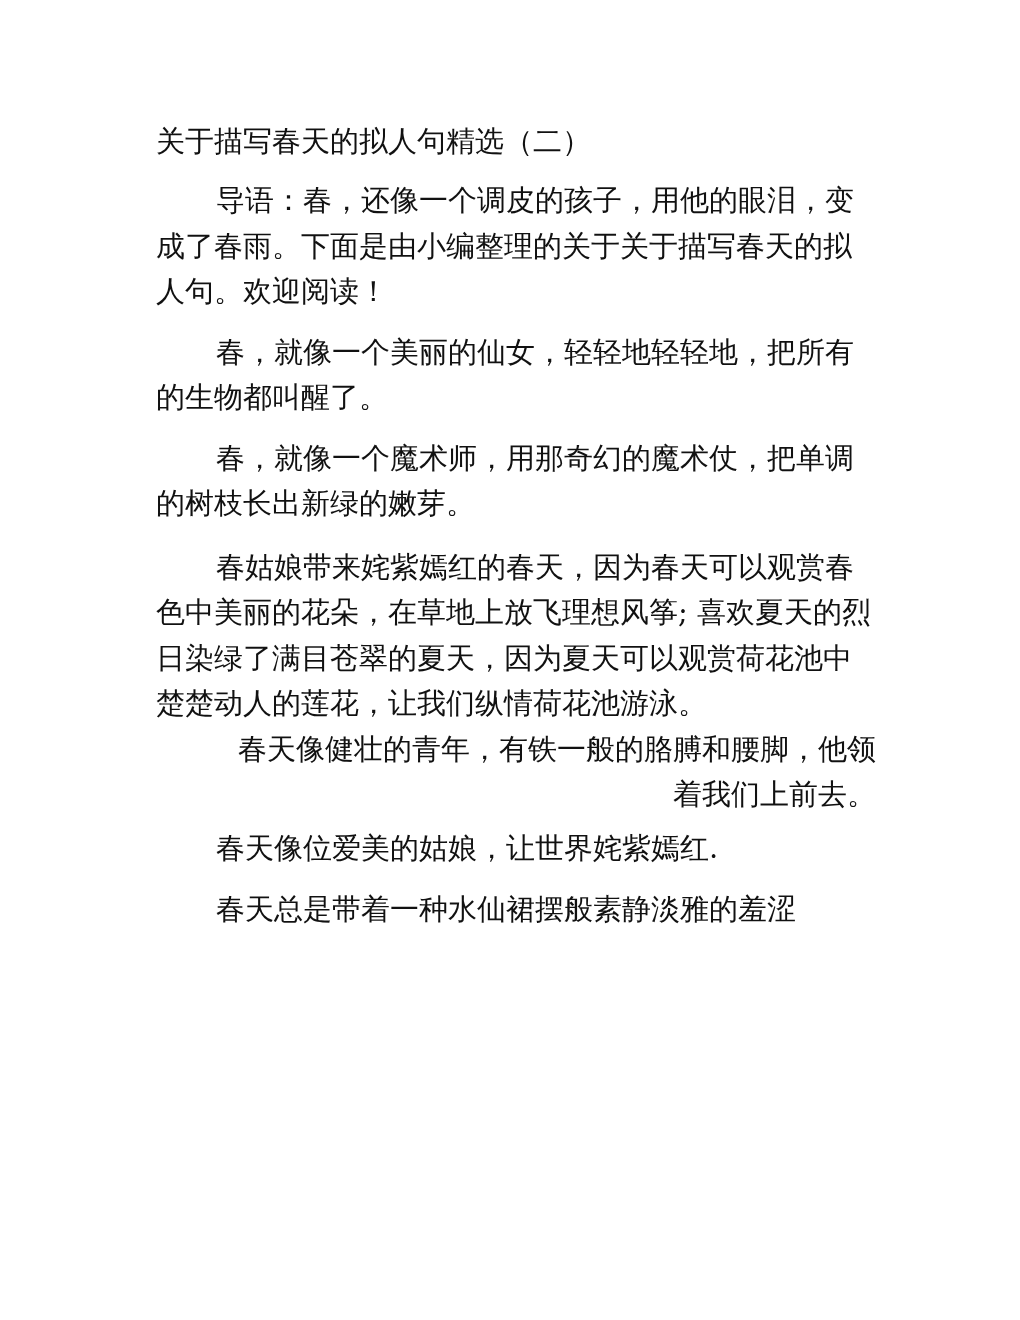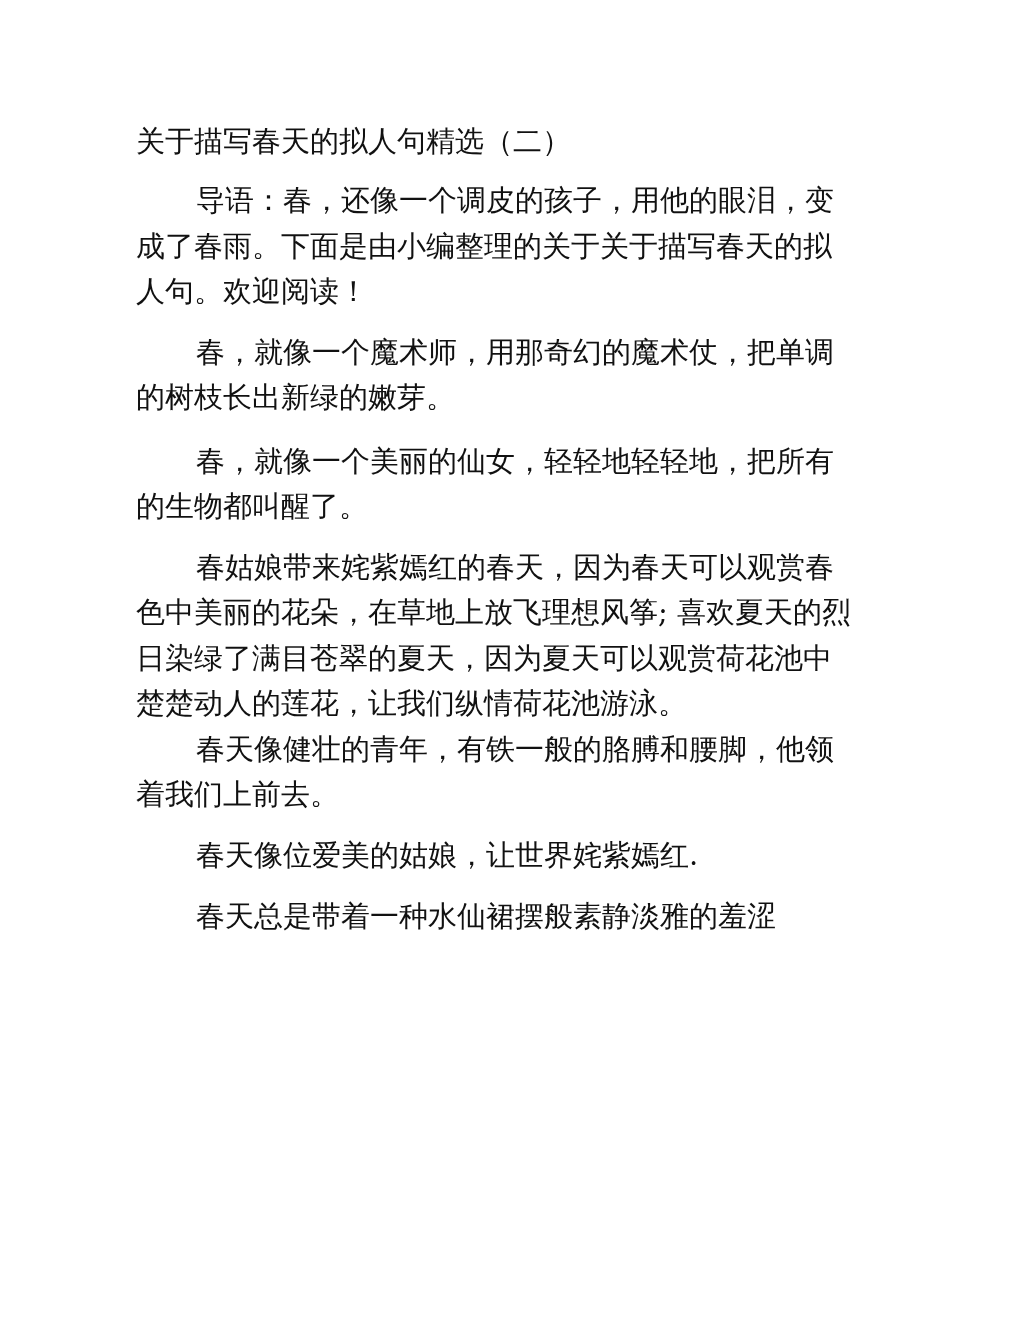--- a/index.html
+++ b/index.html
@@ -1,37 +1,37 @@
 <!DOCTYPE html>
 <html><head>
 <meta charset="utf-8">
 <style>
   html, body { margin: 0; padding: 0; background: #ffffff; }
   body { width: 1020px; height: 1320px; position: relative; overflow: hidden; }
   .page {
-    position: absolute; left: 136px; top: 118px; width: 720px;
+    position: absolute; left: 156px; top: 118px; width: 720px;
     font-family: "DejaVu Serif", "Liberation Serif", serif;
     color: #111111; font-size: 29px;
   }
   .title { height: 46px; line-height: 46px; margin: 0 0 14px 0; white-space: nowrap; }
   .para { margin: 0; line-height: 45.5px; text-indent: 60px; }
   .p1 { margin-bottom: 15px; }
   .p2 { margin-bottom: 15px; }
   .p3 { margin-bottom: 18px; }
   .p4 { margin-bottom: 0; }
-  .p5 { margin-bottom: 15px; }
+  .p5 { margin-bottom: 8px; text-align: right; }
   .p6 { margin-bottom: 16px; }
   .p7 { margin-bottom: 15px; }
   .p8 { margin-bottom: 16px; }
 </style>
 </head>
 <body>
 
 <div class="page">
   <div class="title">关于描写春天的拟人句精选（二）</div>
   <p class="para p1">导语：春，还像一个调皮的孩子，用他的眼泪，变成了春雨。下面是由小编整理的关于关于描写春天的拟人句。欢迎阅读！</p>
+  <p class="para p2">春，就像一个美丽的仙女，轻轻地轻轻地，把所有的生物都叫醒了。</p>
   <p class="para p3">春，就像一个魔术师，用那奇幻的魔术仗，把单调的树枝长出新绿的嫩芽。</p>
-  <p class="para p2">春，就像一个美丽的仙女，轻轻地轻轻地，把所有的生物都叫醒了。</p>
   <p class="para p4">春姑娘带来姹紫嫣红的春天，因为春天可以观赏春色中美丽的花朵，在草地上放飞理想风筝; 喜欢夏天的烈日染绿了满目苍翠的夏天，因为夏天可以观赏荷花池中楚楚动人的莲花，让我们纵情荷花池游泳。</p>
   <p class="para p5">春天像健壮的青年，有铁一般的胳膊和腰脚，他领着我们上前去。</p>
   <p class="para p6">春天像位爱美的姑娘，让世界姹紫嫣红.</p>
   <p class="para p9">春天总是带着一种水仙裙摆般素静淡雅的羞涩</p>
 </div>
 
 </body></html>

